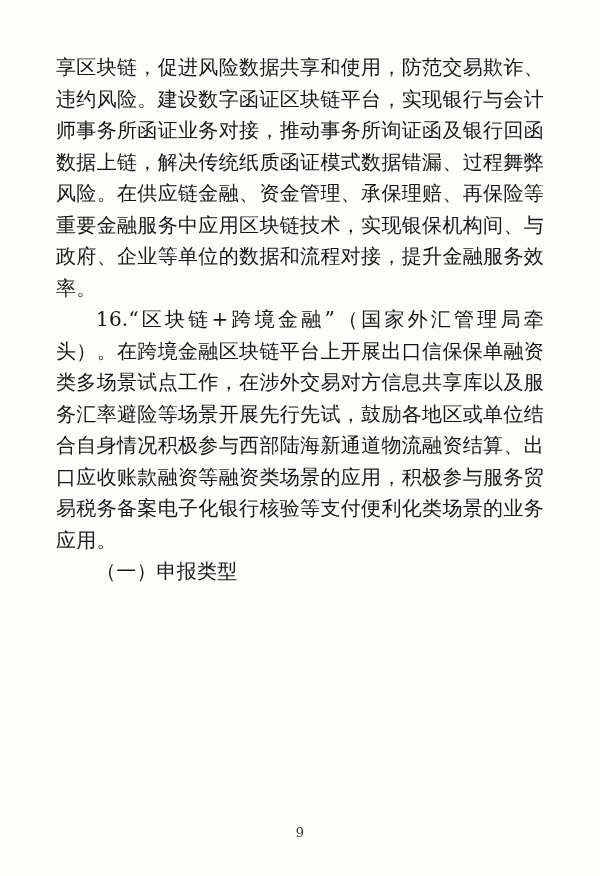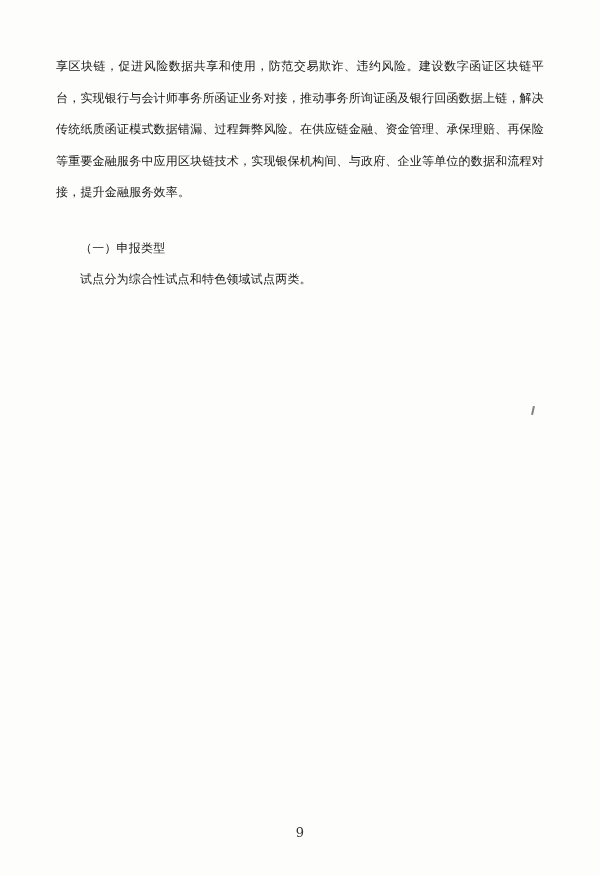--- a/index.html
+++ b/index.html
@@ -16,42 +16,40 @@
   }
   .page {
     position: relative;
     width: 600px;
     height: 876px;
     box-sizing: border-box;
     padding: 52px 56px 0 56px;
     background: #fdfdfc;
   }
   .doc-body {
-    font-size: 12px;
+    font-size: 20px;
     line-height: 31.5px;
     letter-spacing: 0.2px;
     text-align: justify;
     text-justify: inter-ideograph;
     color: #171717;
-    font-family: Liberation Mono, monospace;
   }
   .para {
     margin: 0;
     text-indent: 0;
   }
   .para.indent {
     text-indent: 2em;
   }
   .para.heading {
     text-indent: 2em;
     font-weight: bold;
   }
   .para.sub-heading {
     text-indent: 2em;
-    margin-top: 24px;
   }
   .page-number {
     position: absolute;
     left: 0;
     right: 0;
     bottom: 36px;
     text-align: center;
     font-size: 13px;
     font-family: "DejaVu Serif", "Liberation Serif", serif;
     color: #333;
@@ -66,18 +64,18 @@
     transform: rotate(12deg);
     opacity: 0.75;
   }
 </style>
 </head>
 <body>
 
 <div class="page">
   <div class="doc-body">
     <p class="para">享区块链，促进风险数据共享和使用，防范交易欺诈、违约风险。建设数字函证区块链平台，实现银行与会计师事务所函证业务对接，推动事务所询证函及银行回函数据上链，解决传统纸质函证模式数据错漏、过程舞弊风险。在供应链金融、资金管理、承保理赔、再保险等重要金融服务中应用区块链技术，实现银保机构间、与政府、企业等单位的数据和流程对接，提升金融服务效率。</p>
+    <p class="para indent">16.“区块链+跨境金融”（国家外汇管理局牵头）。在跨境金融区块链平台上开展出口信保保单融资类多场景试点工作，在涉外交易对方信息共享库以及服务汇率避险等场景开展先行先试，鼓励各地区或单位结合自身情况积极参与西部陆海新通道物流融资结算、出口应收账款融资等融资类场景的应用，积极参与服务贸易税务备案电子化银行核验等支付便利化类场景的业务应用。</p>
     <p class="para sub-heading">（一）申报类型</p>
-    <p class="para indent">试点分为综合性试点和特色领域试点两类。</p>
   </div>
   <div class="stray-mark"></div>
   <div class="page-number">9</div>
 </div>
 
 </body></html>

